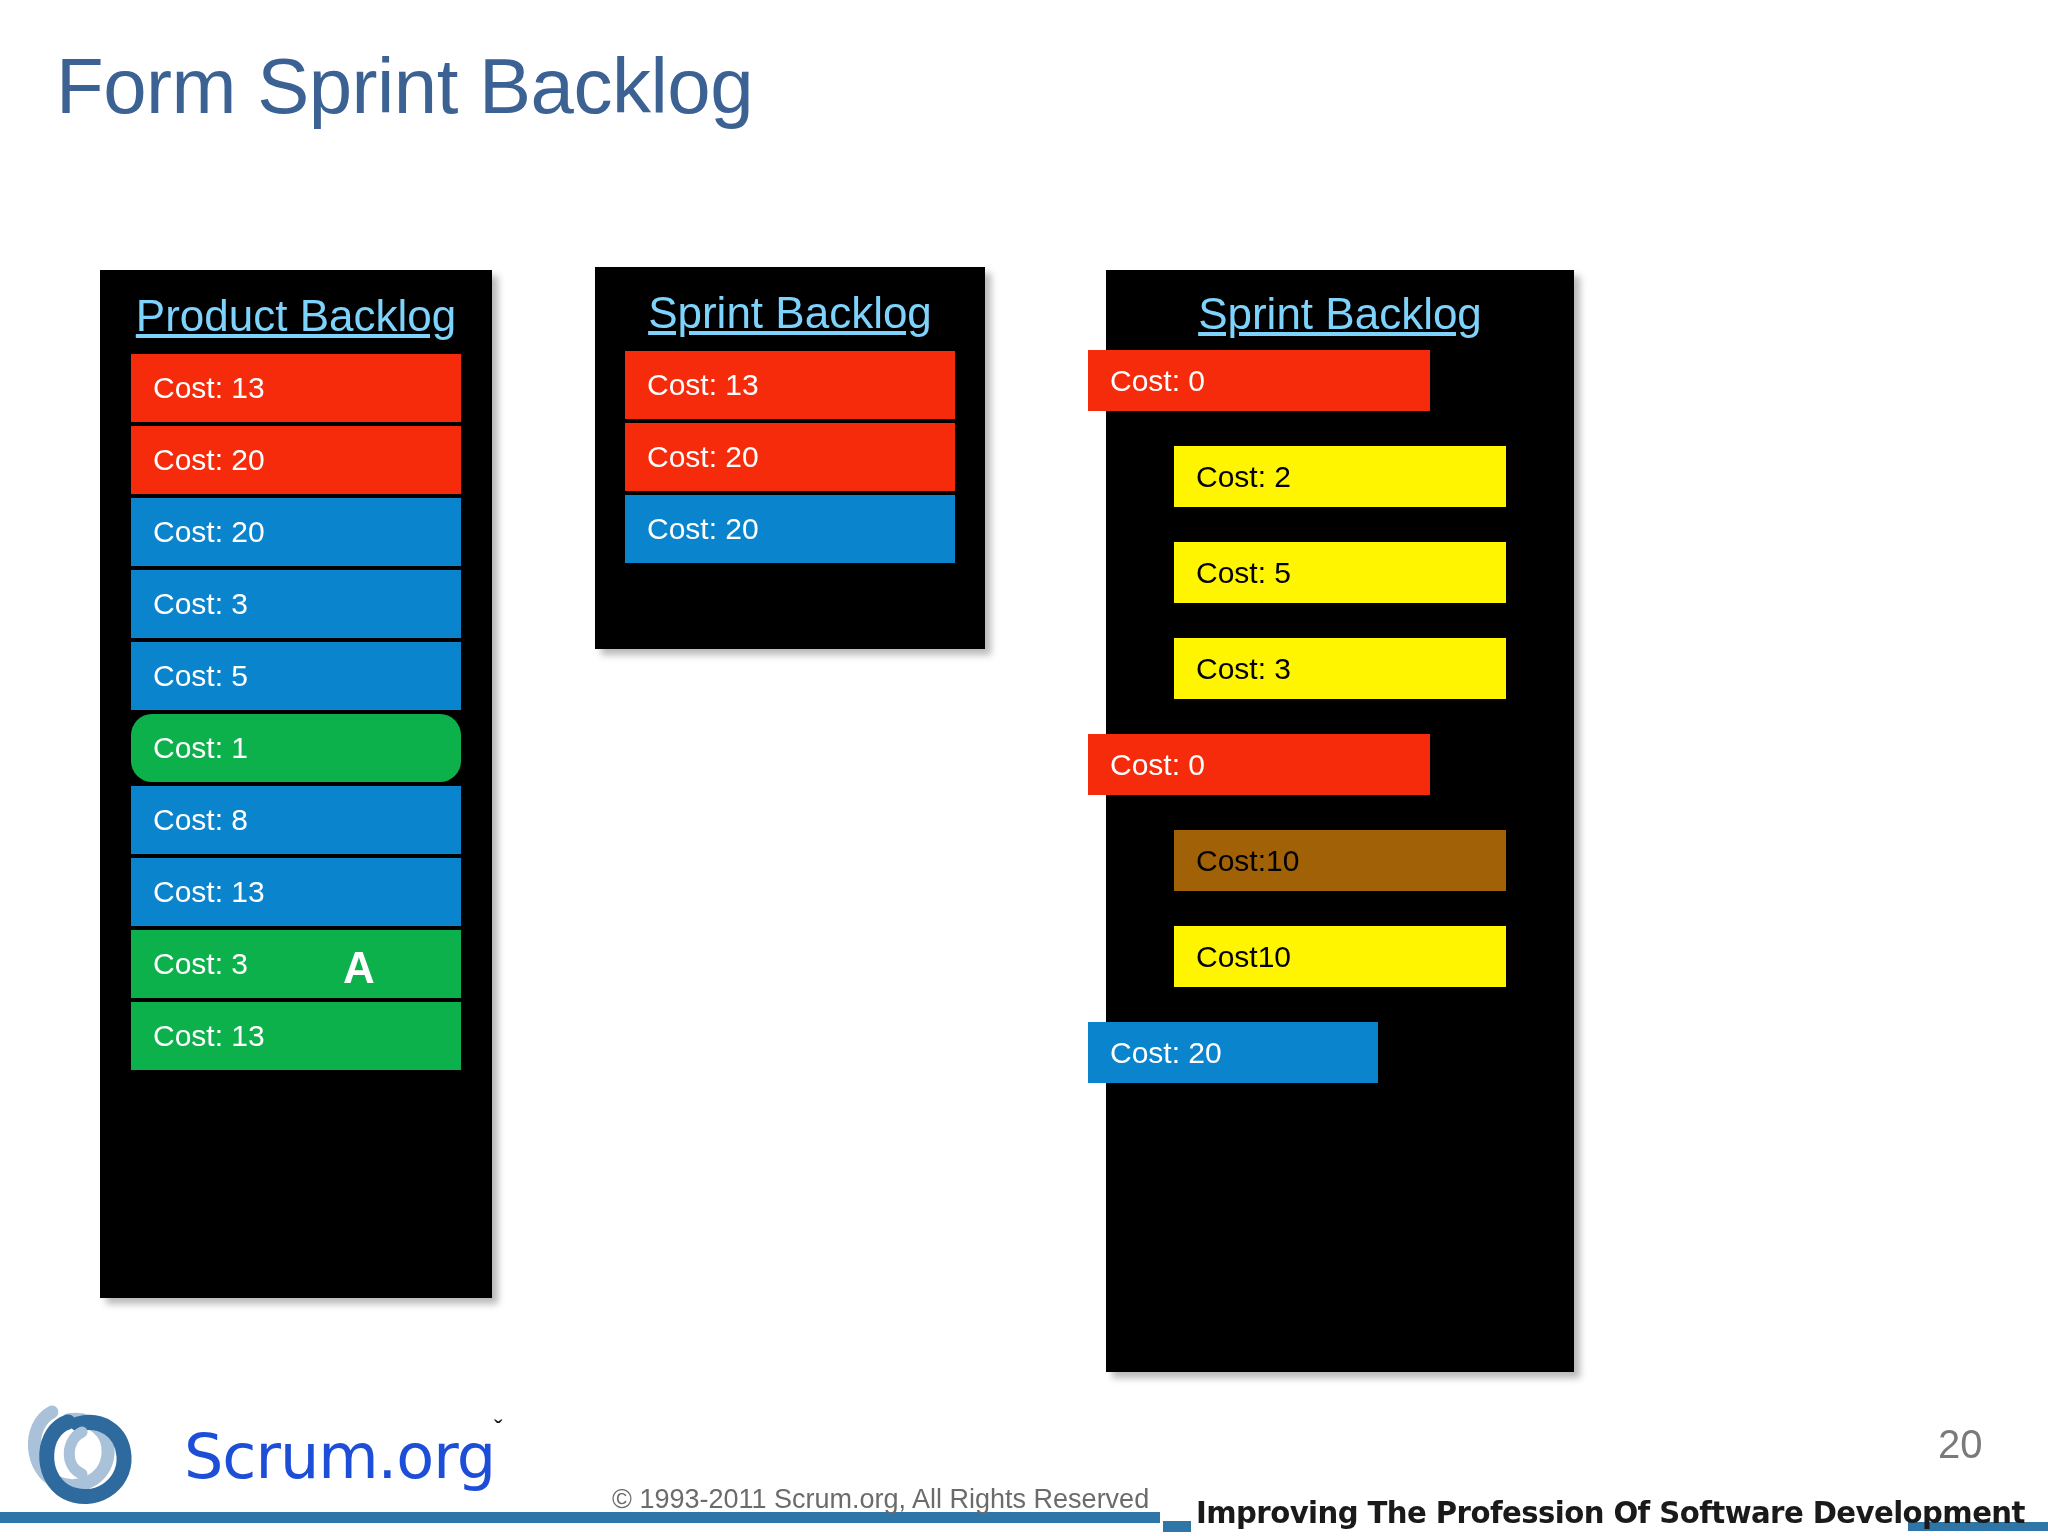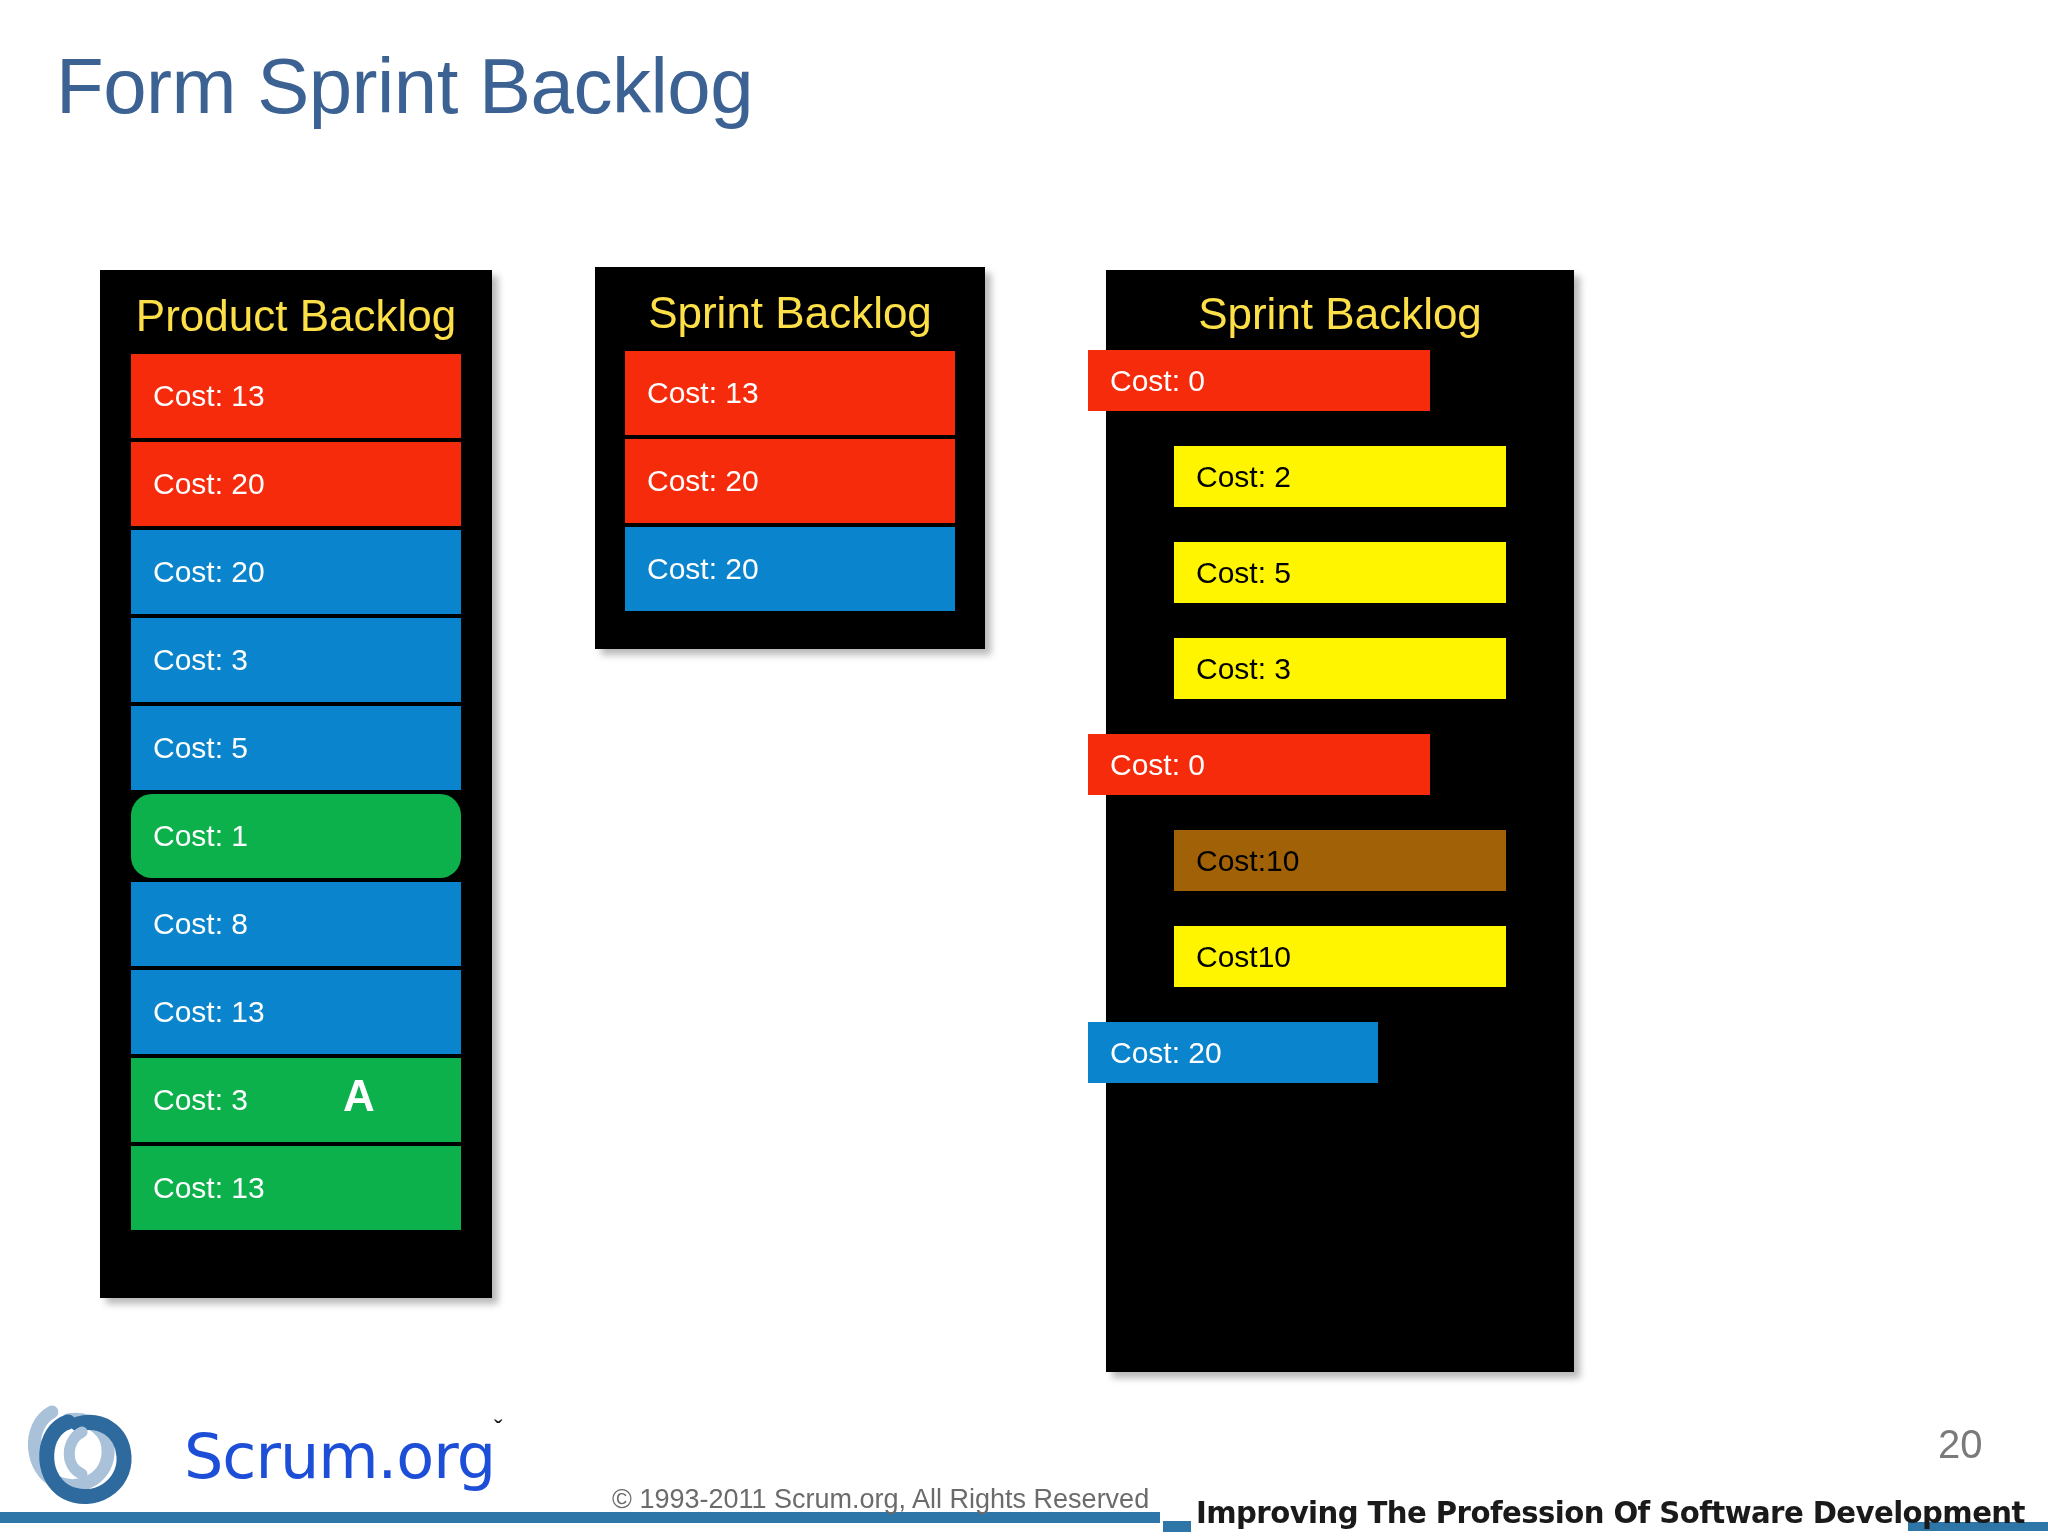--- a/index.html
+++ b/index.html
@@ -30,26 +30,27 @@
   }
 
   
   .panel {
     position: absolute;
     background: #000000;
     box-shadow: 6px 6px 7px rgba(0,0,0,0.28);
     box-sizing: border-box;
   }
   .panel-heading {
-    color: #fde047;
+    color: #7dd3fc;
     font-size: 44px;
     font-weight: 400;
     text-align: center;
     line-height: 1.0;
     white-space: nowrap;
+    text-decoration: underline;
   }
 
   
   #panel-product-backlog {
     left: 100px;
     top: 270px;
     width: 392px;
     height: 1028px;
   }
   #panel-product-backlog .panel-heading {
@@ -100,21 +101,21 @@
     font-size: 44px;
     color: #ffffff;
   }
 
   
   .stack {
     display: block;
   }
   .stack .card {
     width: 330px;
-    height: 84px;
+    height: 68px;
     margin: 0 auto 4px auto;
     padding-left: 22px;
     color: #ffffff;
   }
   #panel-product-backlog .stack .card .card-tag {
     left: 212px;
     top: 16px;
   }
 
   

